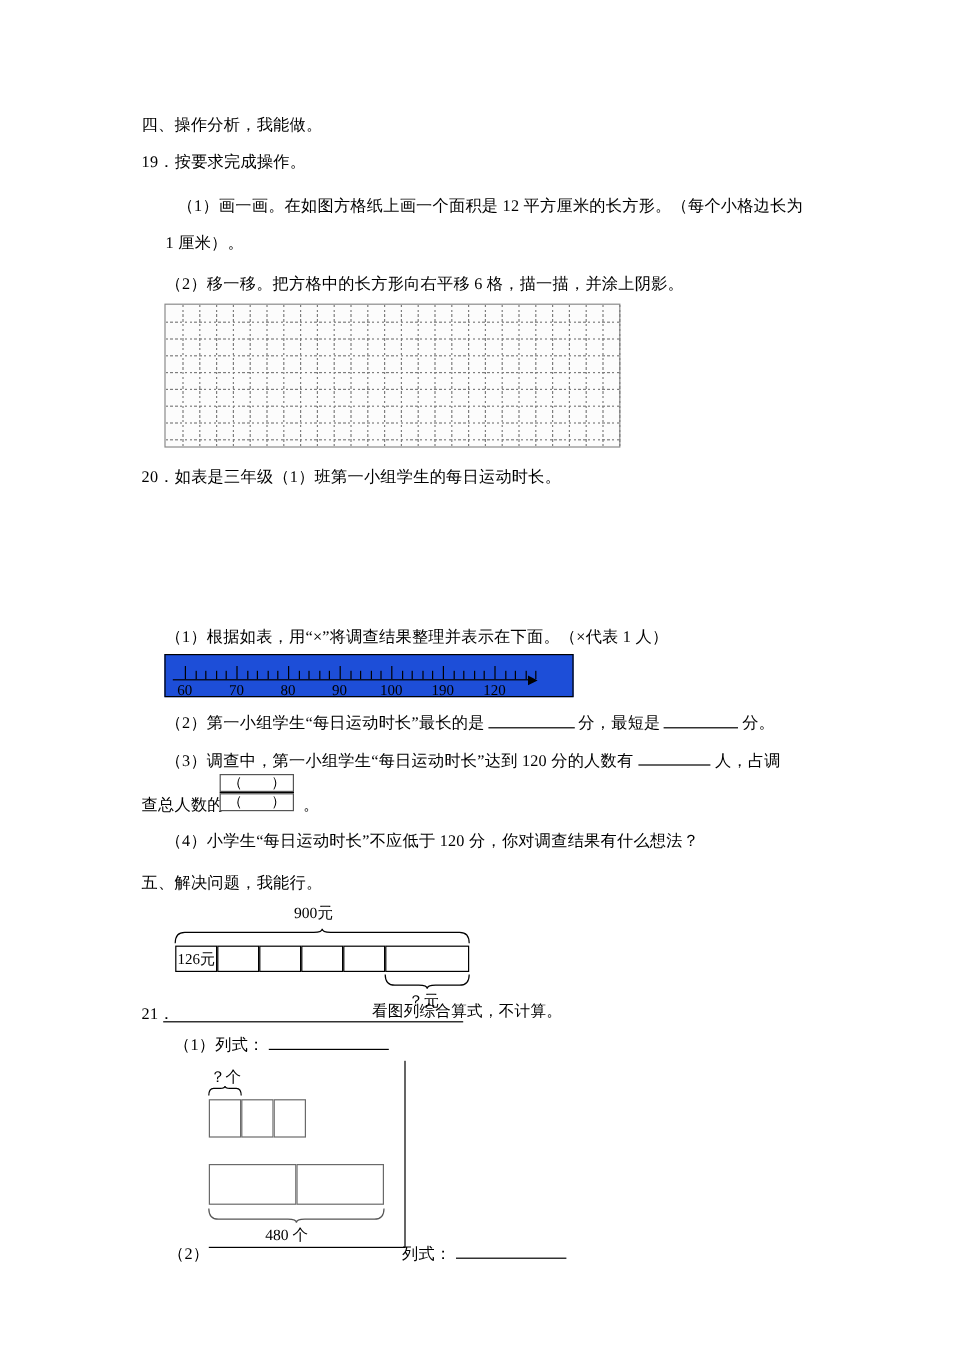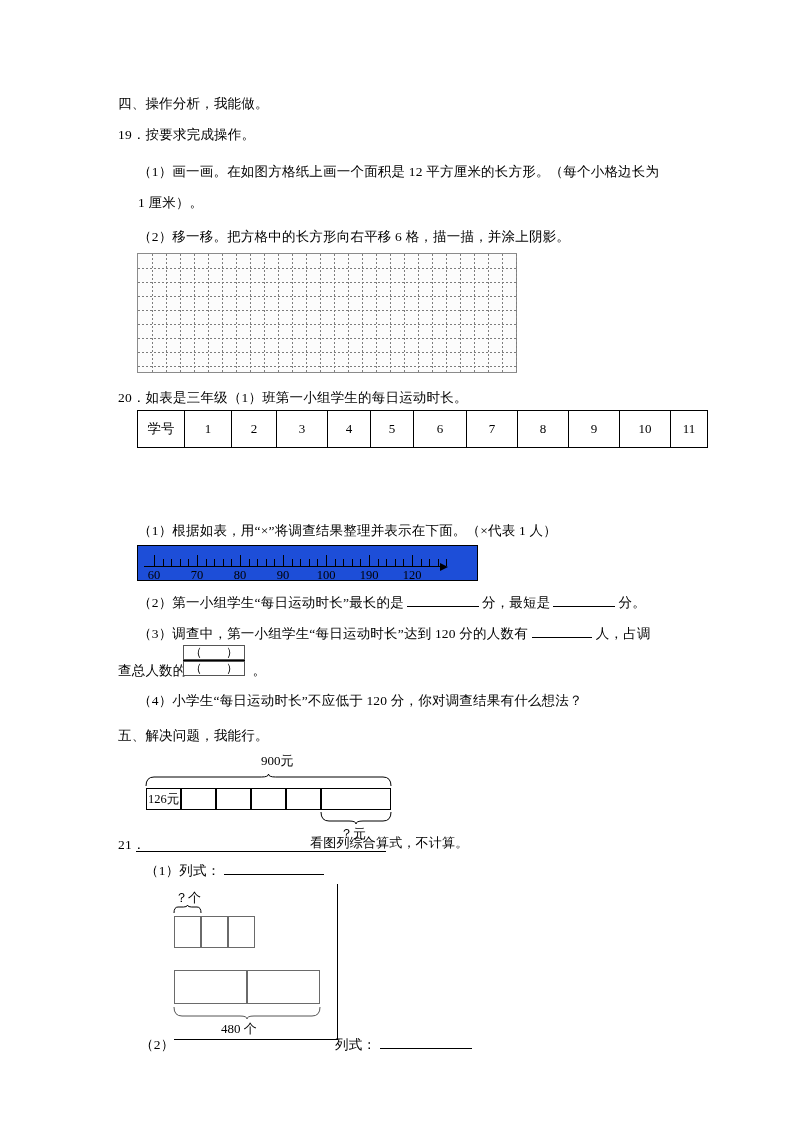--- a/index.html
+++ b/index.html
@@ -169,21 +169,21 @@
 <body>
 
 <div class="page">
 
   <div class="txt" style="left:118px; top:94px;">四、操作分析，我能做。</div>
 
   <div class="txt" style="left:118px; top:125px;">
     <span class="num-label">19．</span><span>按要求完成操作。</span>
   </div>
 
-  <div class="txt" style="left:138px; top:162px;">（1）画一画。在如图方格纸上画一个面积是 12 平方厘米的长方形。（每个小格边长为</div>
+  <div class="txt" style="left:148px; top:162px;">（1）画一画。在如图方格纸上画一个面积是 12 平方厘米的长方形。（每个小格边长为</div>
   <div class="txt" style="left:138px; top:193px;">1 厘米）。</div>
   <div class="txt" style="left:138px; top:227px;">（2）移一移。把方格中的长方形向右平移 6 格，描一描，并涂上阴影。</div>
 
   <div class="gridbox" id="gridpaper" style="left:137px; top:253px; width:380px; height:120px;">
   <div class="gline-v" style="left: 14px;"></div>
       <div class="gline-v" style="left: 28px;"></div>
       <div class="gline-v" style="left: 42px;"></div>
       <div class="gline-v" style="left: 56px;"></div>
       <div class="gline-v" style="left: 70px;"></div>
       <div class="gline-v" style="left: 84px;"></div>
@@ -217,34 +217,20 @@
       <div class="gline-h" style="top: 98px;"></div>
       <div class="gline-h" style="top: 112px;"></div>
     </div>
 
   <div class="txt" style="left:118px; top:388px;">
     <span class="num-label">20．</span><span>如表是三年级（1）班第一小组学生的每日运动时长。</span>
   </div>
 
   <table class="dtable" id="q20table" style="left:137px; top:410px;">
     <tbody>
-      <tr>
-        <td class="label" style="width:46px; height:36px;">学号</td>
-      <td style="width: 46px; height: 36px;">1</td>
-          <td style="width: 44px; height: 36px;">2</td>
-          <td style="width: 50px; height: 36px;">3</td>
-          <td style="width: 42px; height: 36px;">4</td>
-          <td style="width: 42px; height: 36px;">5</td>
-          <td style="width: 52px; height: 36px;">6</td>
-          <td style="width: 50px; height: 36px;">7</td>
-          <td style="width: 50px; height: 36px;">8</td>
-          <td style="width: 50px; height: 36px;">9</td>
-          <td style="width: 50px; height: 36px;">10</td>
-          <td style="width: 36px; height: 36px;">11</td>
-        </tr>
     </tbody>
   </table>
 
   <div class="txt" style="left:138px; top:521px;">（1）根据如表，用“×”将调查结果整理并表示在下面。（×代表 1 人）</div>
 
   <div class="nlbox" id="numberline" style="left:137px; top:545px; width:341px; height:36px;">
       <div class="nl-axis" style="left: 6px; top: 20px; width: 302.4px;"></div>
       <div class="nl-arrow" style="left: 302.4px; top: 16.5px;"></div>
       <div class="nl-tick" style="left: 16px; top: 9px; height: 11px;"></div>
       <div class="nl-tick" style="left: 24.6px; top: 13px; height: 7px;"></div>
@@ -306,21 +292,21 @@
     <div class="part">（　　）</div>
     <div class="bar"></div>
     <div class="part">（　　）</div>
   </div>
 
   <div class="txt" style="left:138px; top:691px;">（4）小学生“每日运动时长”不应低于 120 分，你对调查结果有什么想法？</div>
 
   <div class="txt" style="left:118px; top:726px;">五、解决问题，我能行。</div>
 
   <div class="barmodel" id="barmodel" style="left:140px; top:752px; width:270px; height:100px;">
-    <div class="cap" style="left:105px; top:0px;margin-left:16px;">900元</div>
+    <div class="cap" style="left:105px; top:0px;">900元</div>
   <svg width="270" height="100" style="position: absolute; left: 0px; top: 0px;">
         <path d="M6,34 Q6,25 14,25 L121.5,25 Q128.5,25 128.5,22 Q128.5,25 135.5,25 L243,25 Q251,25 251,34" fill="none" stroke="#000" stroke-width="1"></path>
         <path d="M181,60 Q181,69 189,69 L209,69 Q216,69 216,72 Q216,69 223,69 L243,69 Q251,69 251,60" fill="none" stroke="#000" stroke-width="1"></path>
       </svg>
       <div class="bm-cell" style="left: 6px; top: 36px; width: 35px; height: 22px;">126元</div>
       <div class="bm-cell" style="left: 41px; top: 36px; width: 35px; height: 22px;"></div>
       <div class="bm-cell" style="left: 76px; top: 36px; width: 35px; height: 22px;"></div>
       <div class="bm-cell" style="left: 111px; top: 36px; width: 35px; height: 22px;"></div>
       <div class="bm-cell" style="left: 146px; top: 36px; width: 35px; height: 22px;"></div>
       <div class="bm-cell" style="left: 181px; top: 36px; width: 70px; height: 22px;"></div>

